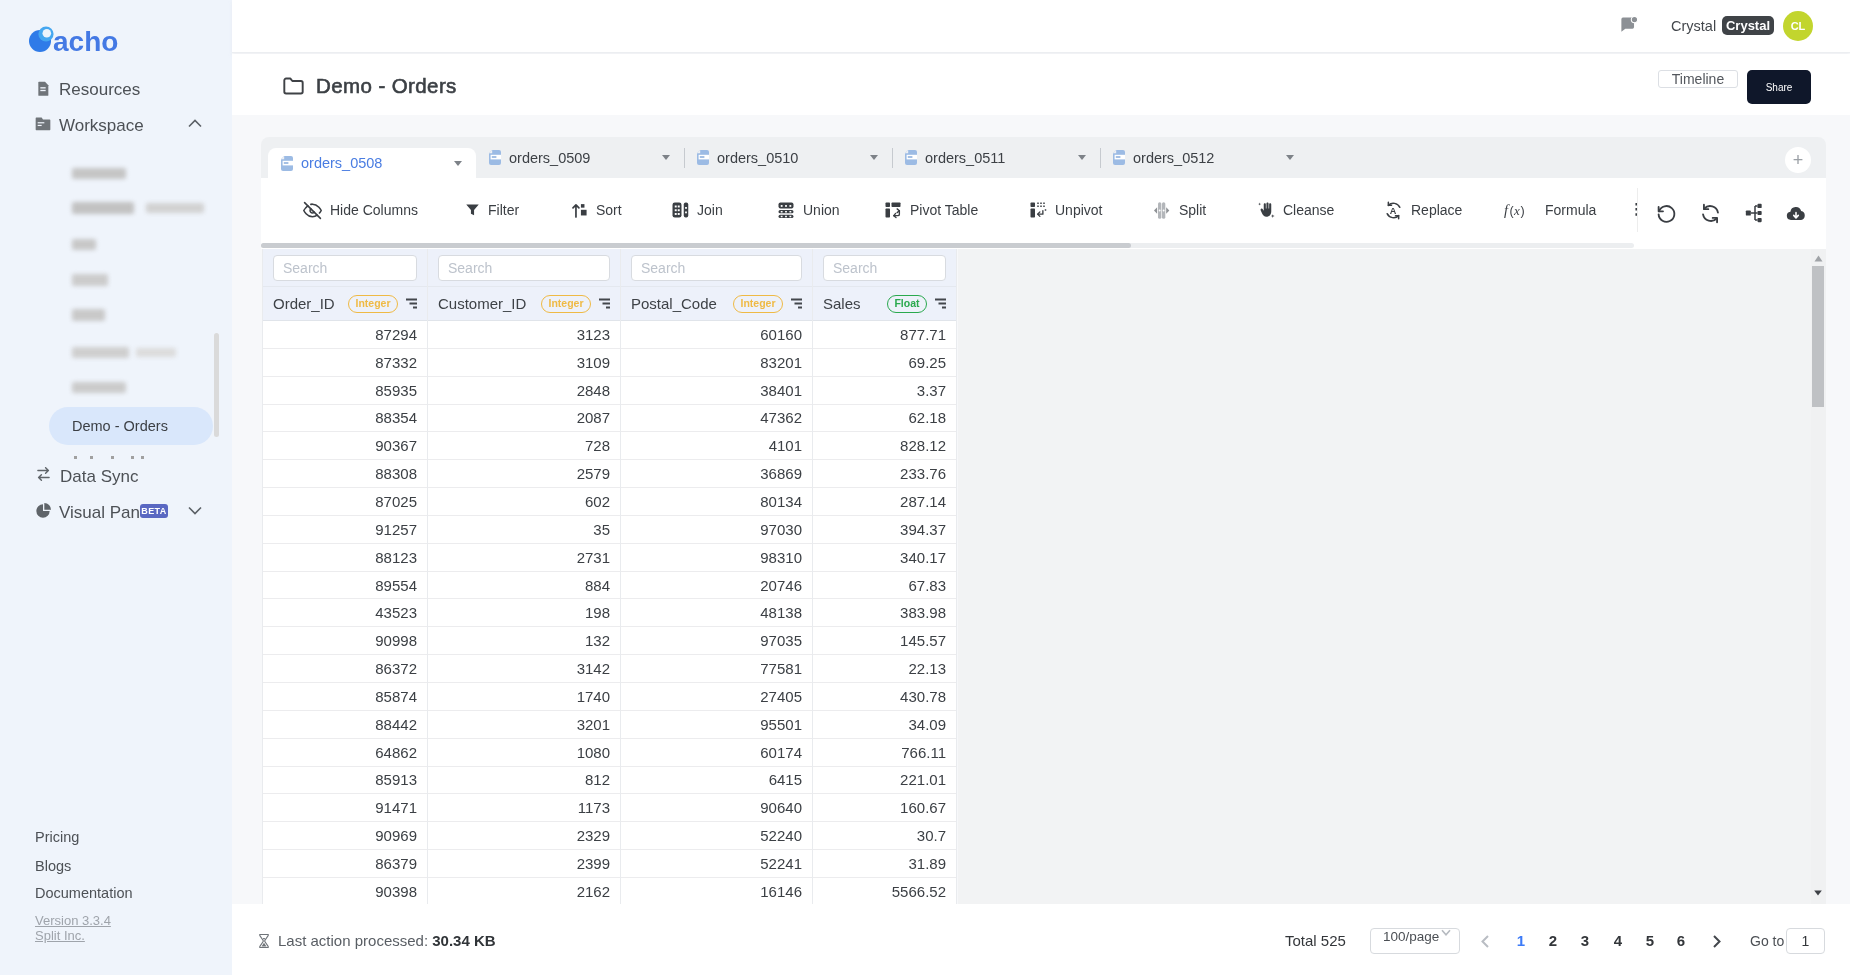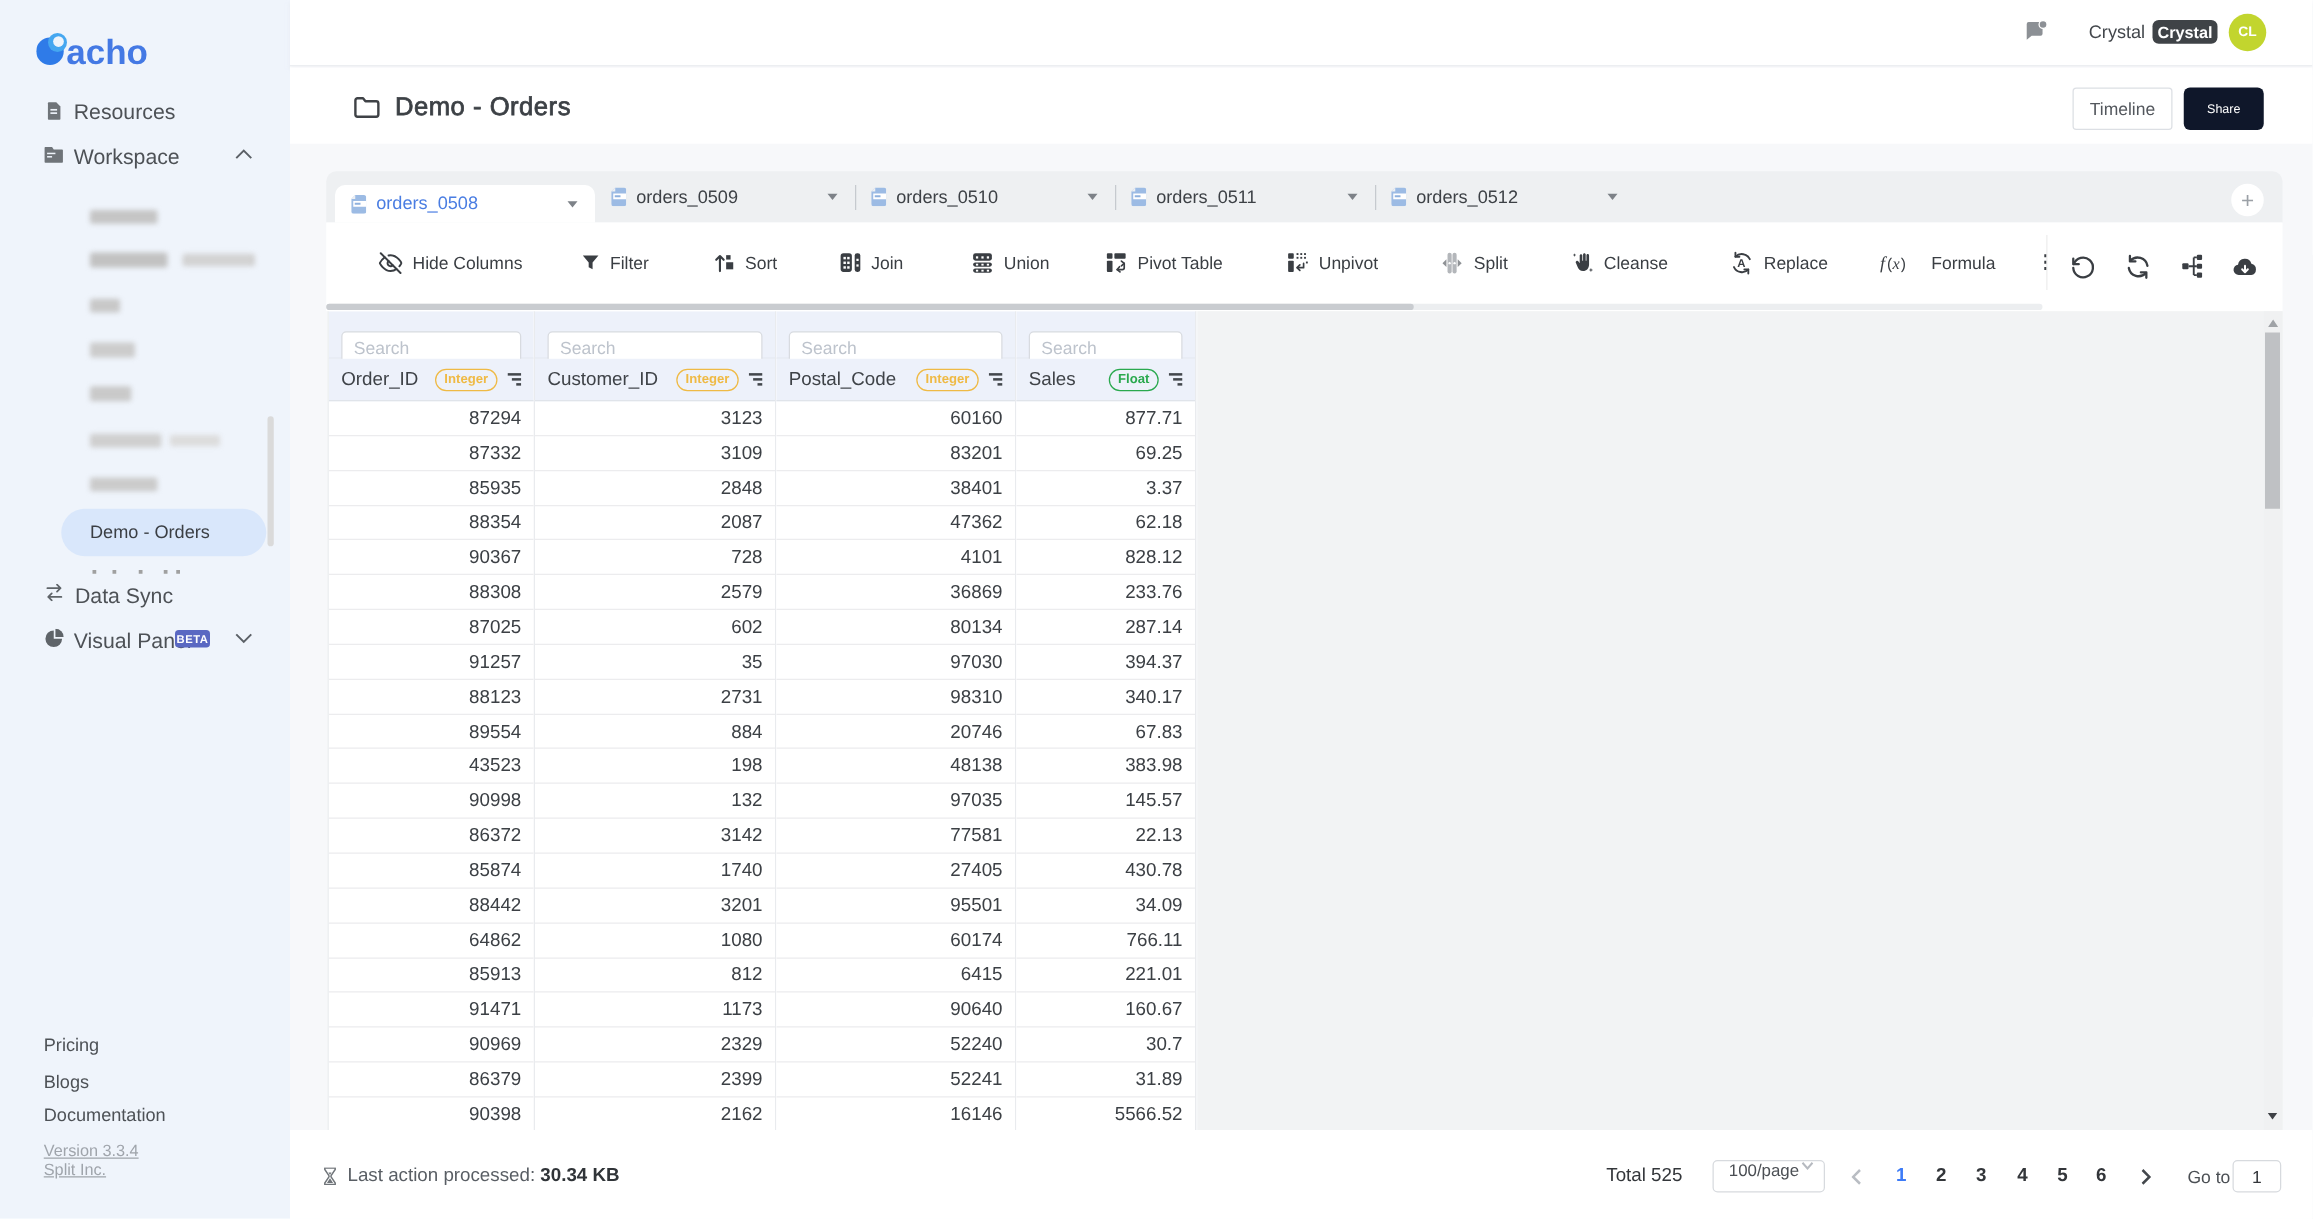--- a/index.html
+++ b/index.html
@@ -14,21 +14,21 @@
 .sb-link{position:absolute;left:35px;color:#4d5156;font-size:14.5px;}
 .sb-ver{position:absolute;left:35px;color:#9fa4ab;font-size:13px;text-decoration:underline;}
 #sb-scroll{position:absolute;left:214px;top:333px;width:5px;height:104px;border-radius:3px;background:#dadada;}
 
 #topnav{left:232px;top:0;width:1618px;height:53px;background:#fff;border-bottom:1px solid #eceef1;
  box-shadow:0 2px 3px rgba(225,228,233,.55);}
 
 #pagehead{left:232px;top:54px;width:1618px;height:61px;background:#fff;}
 #title{position:absolute;left:283px;top:74px;display:flex;align-items:center;color:#3c4045;
  font-size:20.5px;font-weight:400;-webkit-text-stroke:0.6px #3c4045;letter-spacing:.4px;}
-#btn-timeline{position:absolute;left:1658px;top:70px;width:80px;height:34px;background:#fff;border:1px solid #dcdfe4;
+#btn-timeline{position:absolute;left:1658px;top:70px;width:80px;height:18px;background:#fff;border:1px solid #dcdfe4;
  border-radius:3px;color:#53575d;font-size:14px;display:flex;align-items:center;justify-content:center;}
 #btn-share{position:absolute;left:1747px;top:70px;width:64px;height:34px;background:#0f172a;
  border-radius:5px;color:#fff;font-size:10px;display:flex;align-items:center;justify-content:center;}
 
 #content{left:232px;top:115px;width:1618px;height:791px;background:#f7f8fa;}
 #tabstrip{left:261px;top:137px;width:1565px;height:41px;background:#eef0f2;border-radius:8px 8px 0 0;}
 .tab{position:absolute;top:0;height:41px;display:flex;align-items:center;font-size:14.5px;color:#3d4146;}
 #tab-active{left:7px;top:11px;width:208px;height:30px;background:#fff;border-radius:8px 8px 0 0;color:#4a7de2;}
 .tab .ticon{margin:0 8px 0 13px;}
 .caret{width:0;height:0;border-left:4.5px solid transparent;border-right:4.5px solid transparent;
@@ -37,21 +37,21 @@
 #tab-plus{position:absolute;left:1785px;top:147px;width:26px;height:26px;border-radius:50%;background:#fff;
  color:#9ba0a6;font-size:18px;font-weight:400;display:flex;align-items:center;justify-content:center;}
 #toolbar{left:261px;top:178px;width:1565px;height:71px;background:#fff;}
 .tool{position:absolute;top:0;height:64px;display:flex;align-items:center;color:#3a3e43;font-size:14px;}
 .tool svg{margin-right:8px;}
 #tb-divider{position:absolute;left:1376px;top:10px;width:1px;height:44px;background:#ededed;}
 #hscroll{position:absolute;left:0;top:65px;width:870px;height:5px;border-radius:3px;background:#c9ccd0;}
 #moredots{position:absolute;left:1368px;top:22px;color:#3a3e43;font-size:15px;font-weight:700;}
 
 .tcol{position:absolute;top:249px;height:655px;background:#fff;border-right:1px solid #e9ebee;overflow:hidden;}
-.search-cell{height:38px;background:#edf1fa;border-bottom:1px solid #e4e8ef;padding:16px 10px 0 10px;}
+.search-cell{height:38px;background:#edf1fa;border-bottom:1px solid #e4e8ef;padding:6px 10px 0 10px;}
 .search-box{height:26px;border:1px solid #d8dbe0;border-radius:4px;background:#fff;color:#bdc3cc;
  font-size:14px;display:flex;align-items:center;padding-left:9px;}
 .head-cell{height:34px;background:#edf1fa;border-bottom:1px solid #e0e4ea;display:flex;align-items:center;
  padding:0 10px;color:#3e4247;font-size:15px;}
 .badge{border:1.5px solid;border-radius:9px;font-size:10.5px;font-weight:700;padding:1.5px 6.5px 2.5px;margin-left:auto;}
 .badge.int{color:#efba45;border-color:#efba45;}
 .badge.flt{color:#2aa94e;border-color:#2aa94e;}
 .cell{height:27.857px;border-bottom:1px solid #ececee;display:flex;align-items:center;
  justify-content:flex-end;padding-right:10px;color:#3c4045;font-size:15px;}
 #emptyarea{left:958px;top:249px;width:868px;height:655px;background:#f2f3f4;}

